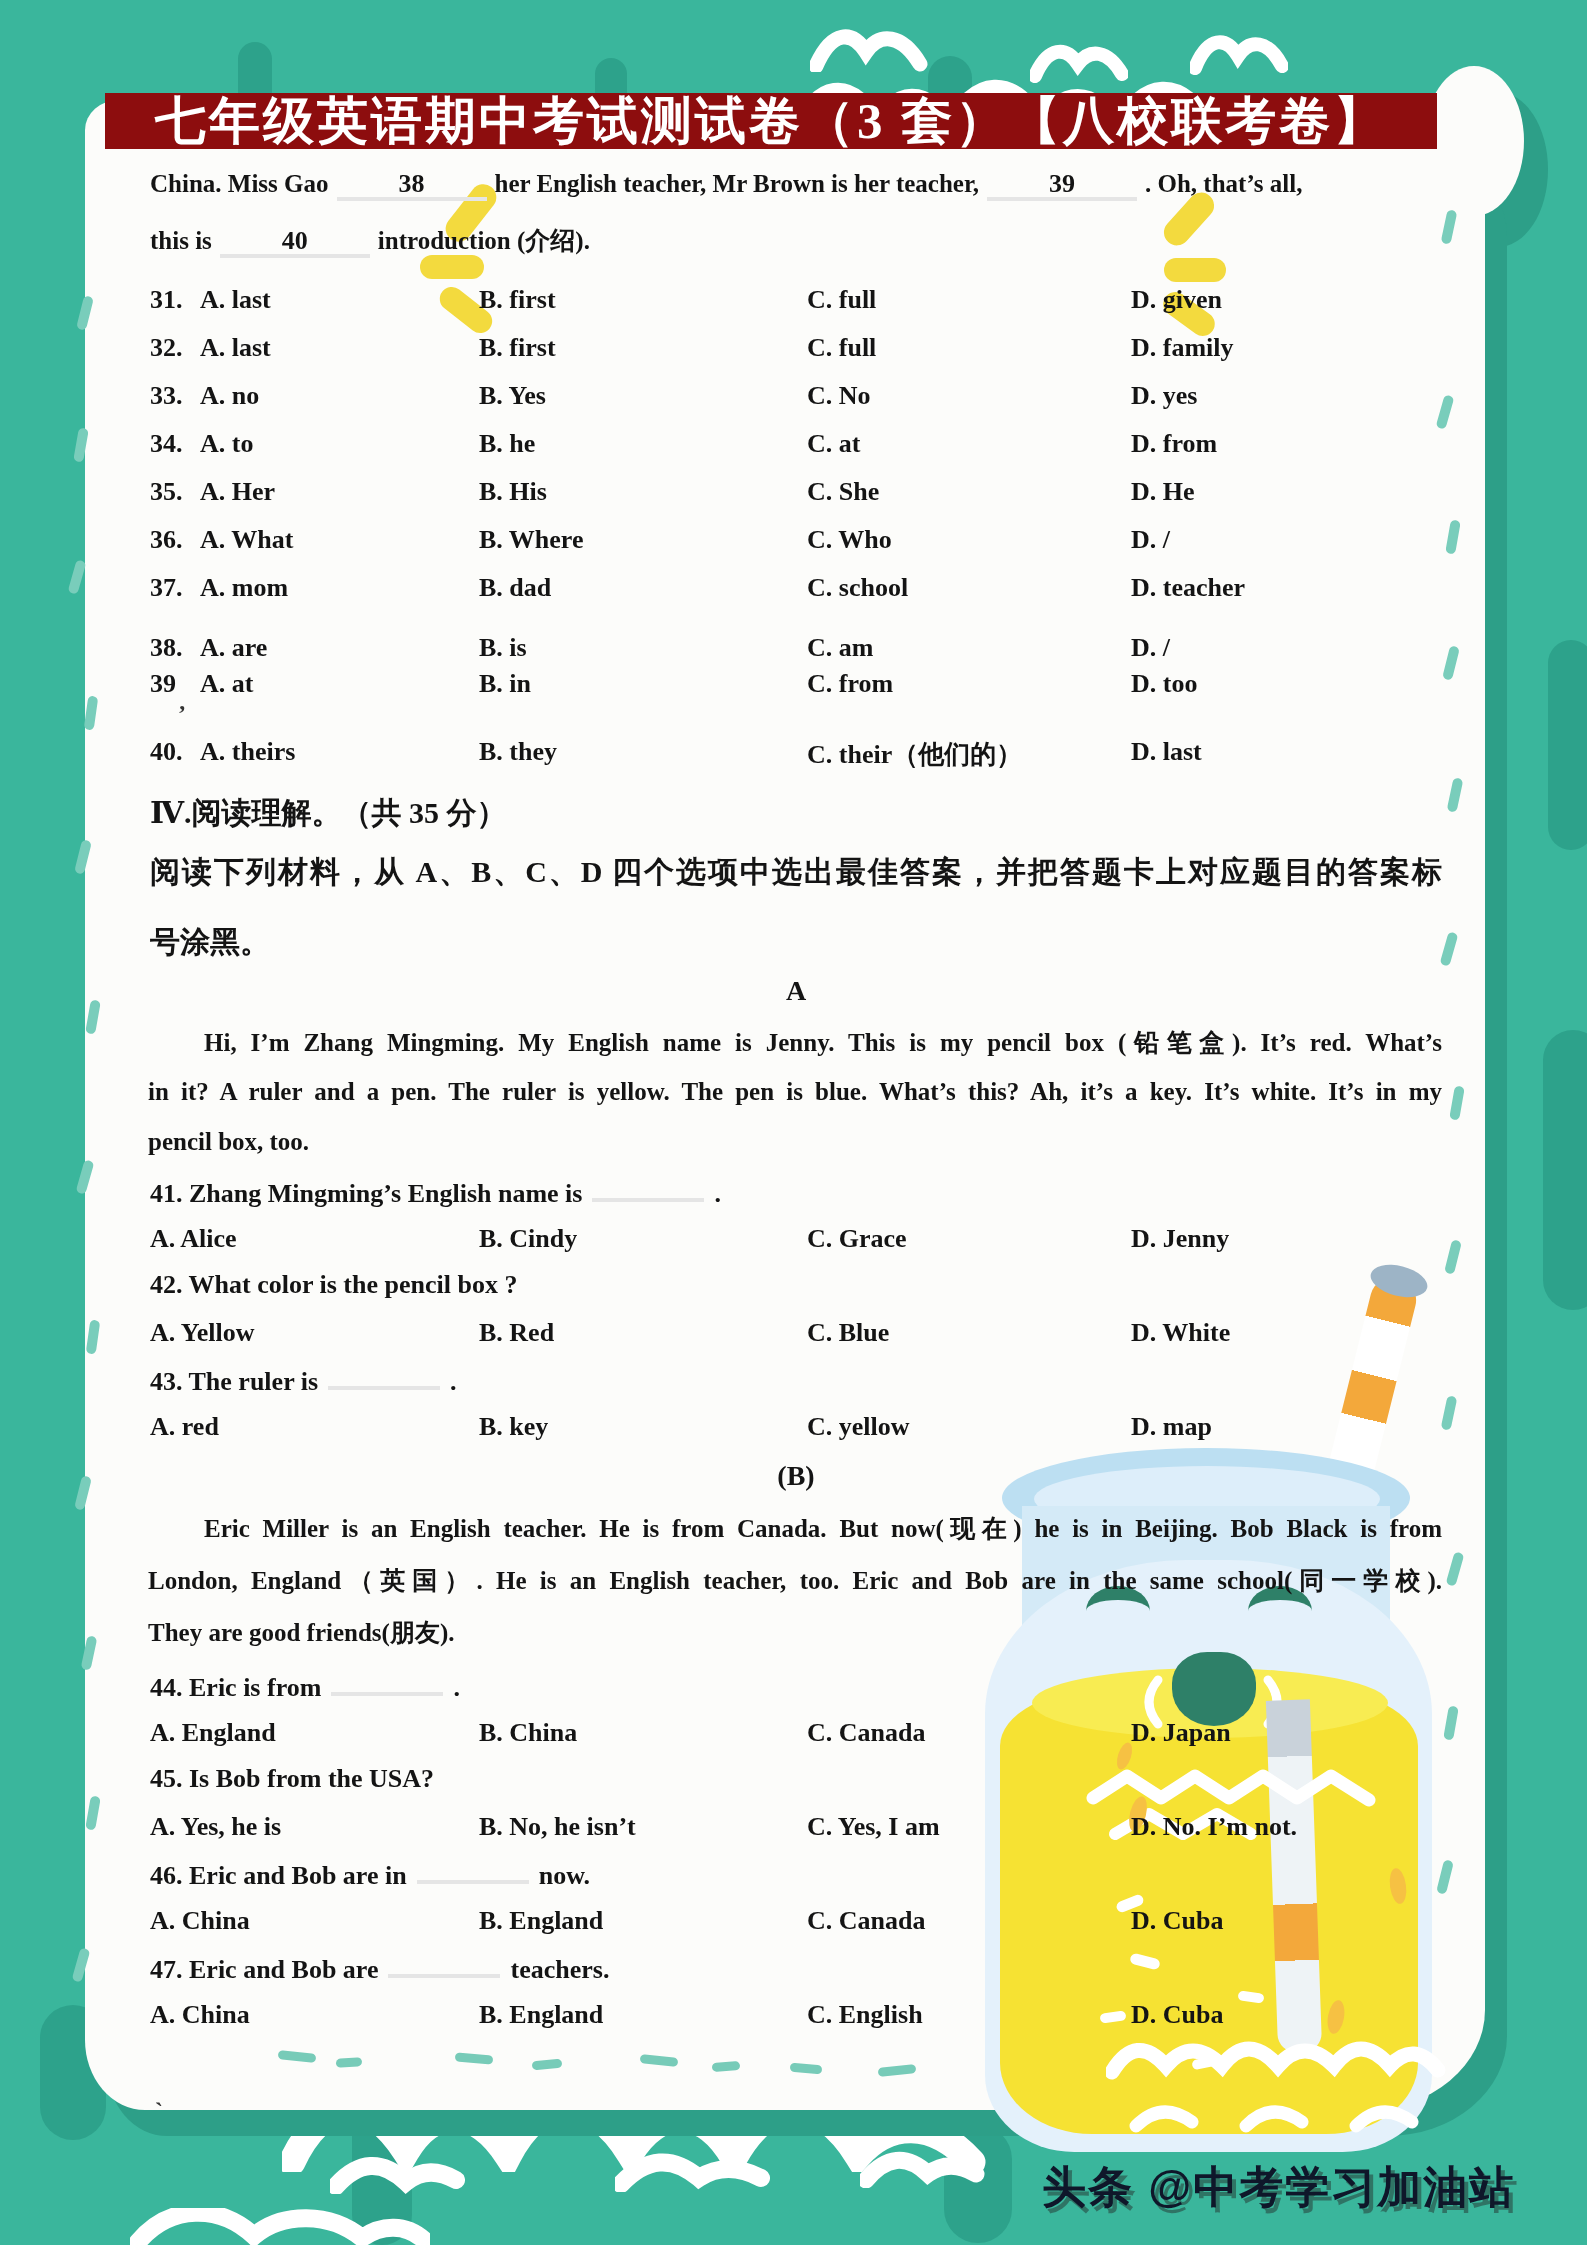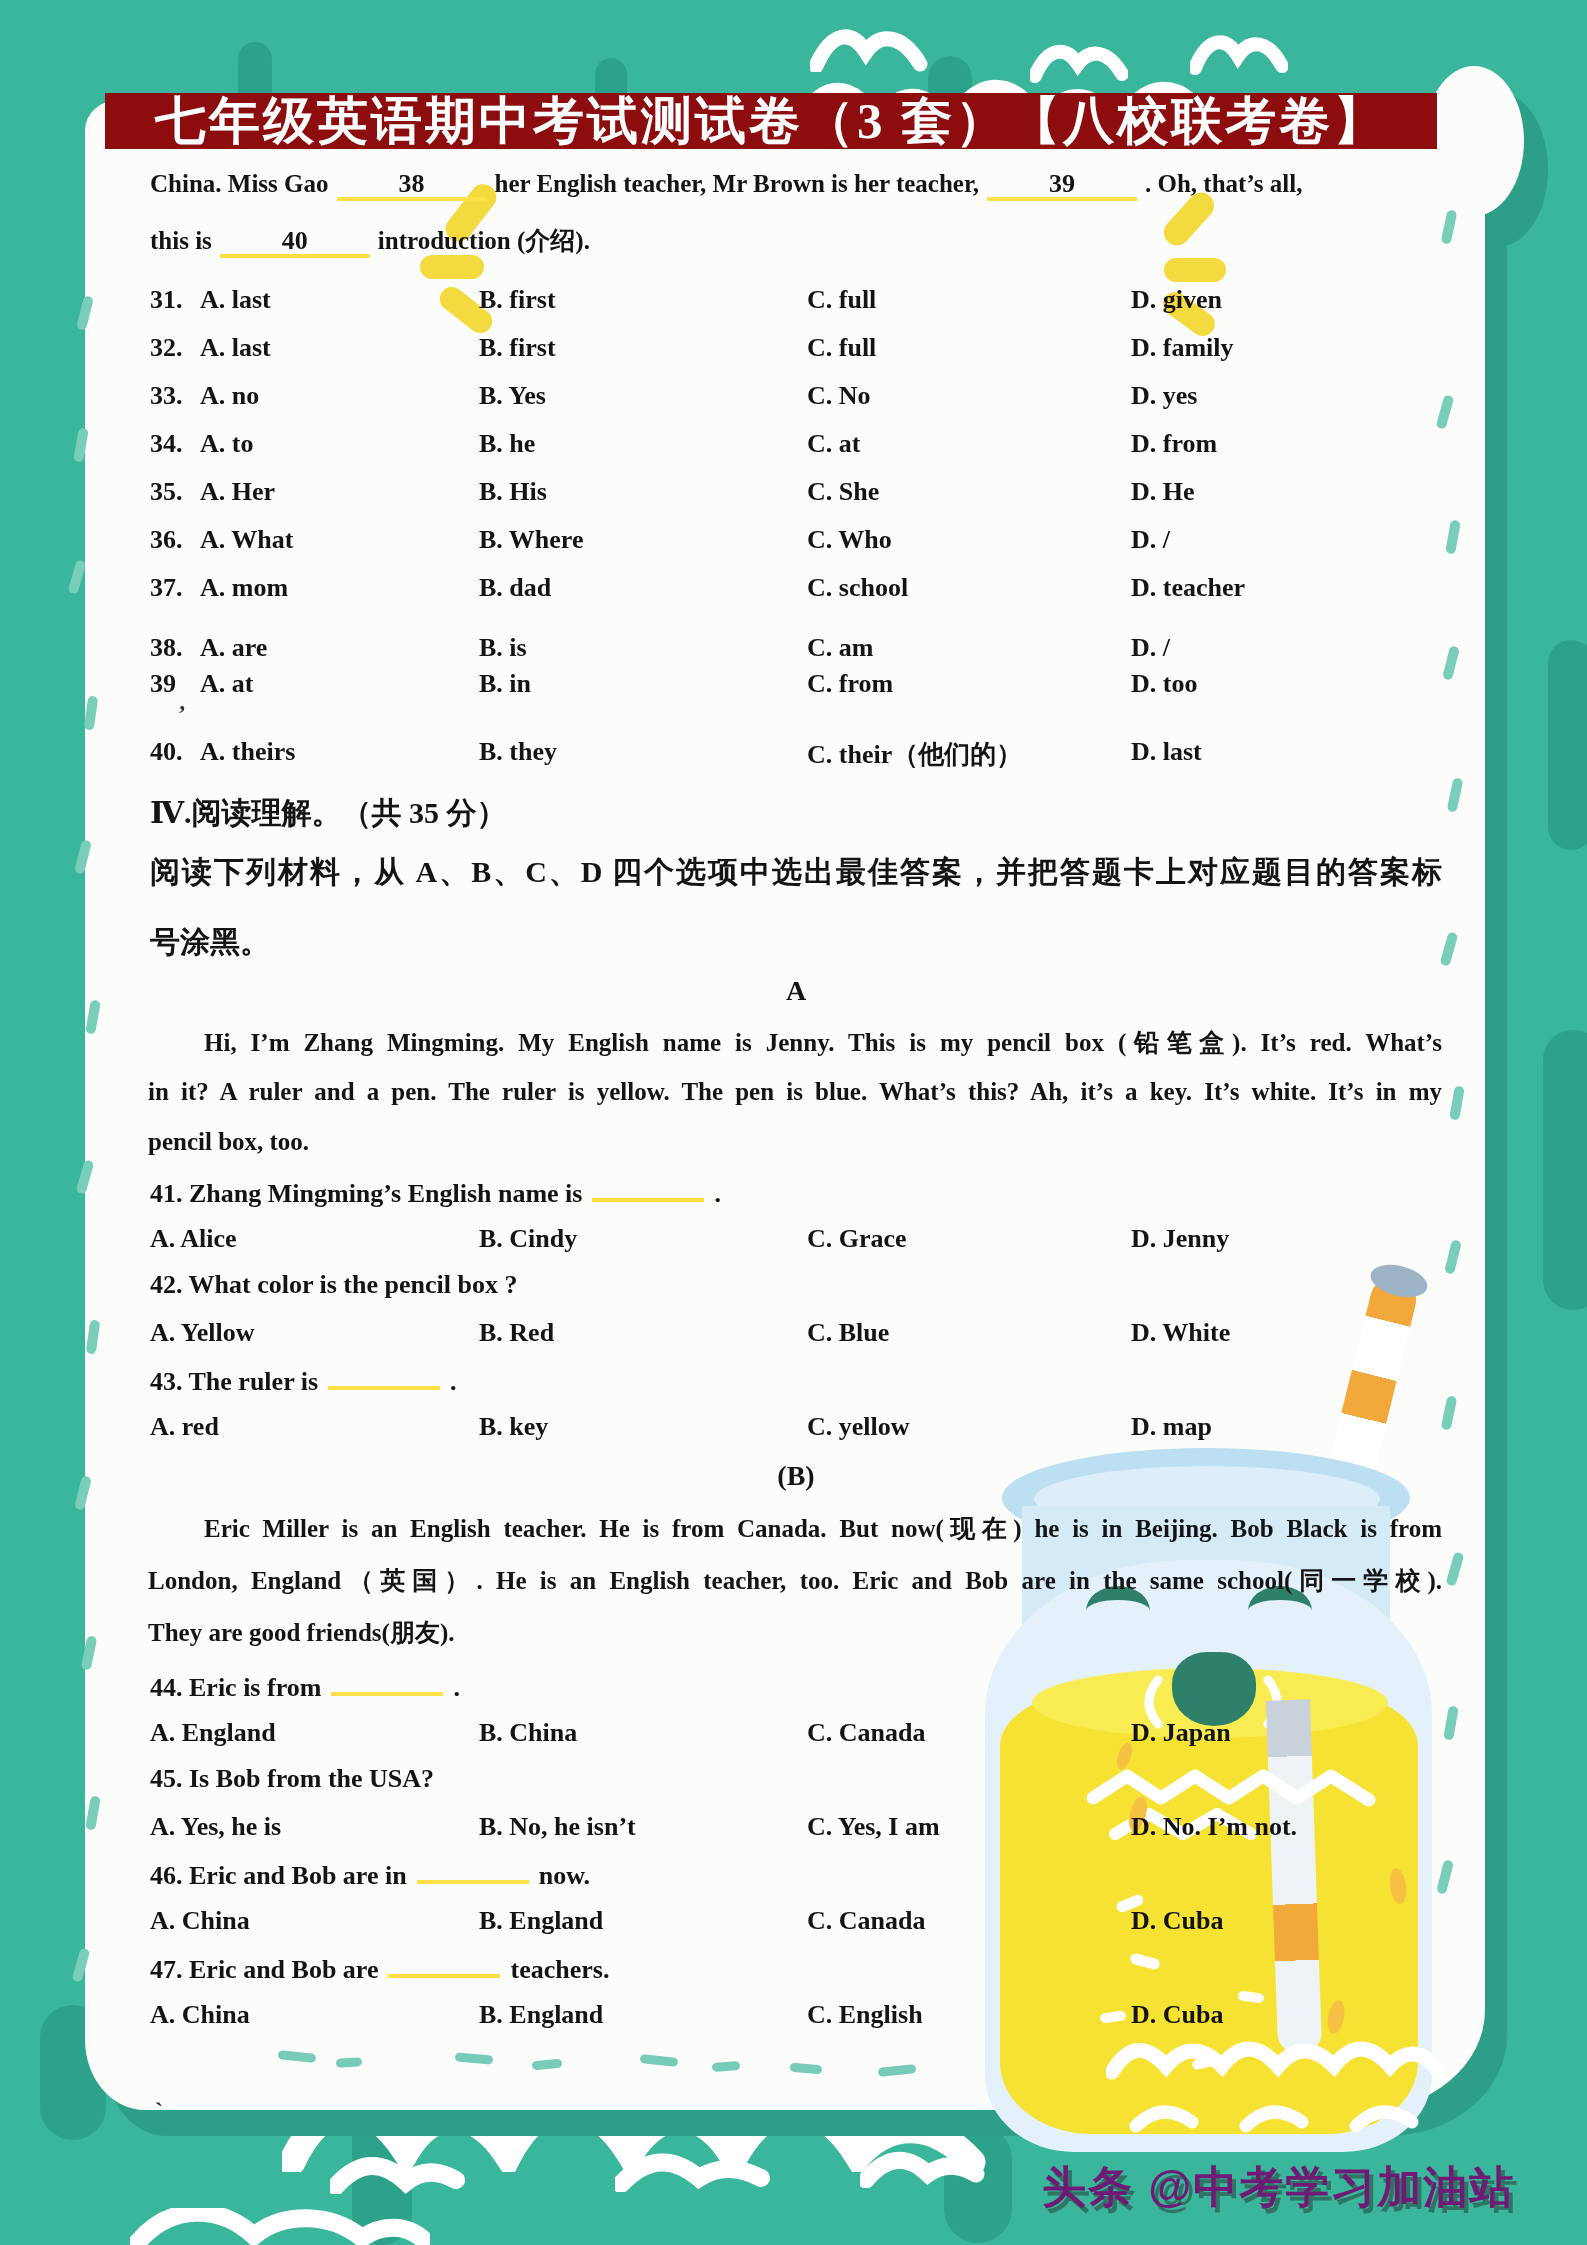--- a/index.html
+++ b/index.html
@@ -26,21 +26,21 @@
   .t{position:absolute;white-space:nowrap;}
   .jline{text-align:justify;text-align-last:justify;}
   .pline{position:absolute;left:148px;width:1294px;white-space:nowrap;font-size:25px;}
   .indent{text-indent:56px;}
   .zh{font-size:30px;}
   .center-label{position:absolute;left:150px;width:1292px;text-align:center;white-space:nowrap;}
   .opt-row{position:absolute;left:150px;width:1300px;display:grid;
            grid-template-columns:329px 328px 324px 1fr;}
   .opt-row span{white-space:nowrap;}
   .qnum{display:inline-block;min-width:50px;}
-  .blank{display:inline-block;border-bottom:4px solid #fde047;text-align:center;line-height:1.05;}
+  .blank{display:inline-block;border-bottom:4px solid #e5e5e5;text-align:center;line-height:1.05;}
   .cloze-blank{min-width:150px;margin:0 8px;font-size:26px;}
   .stem-blank{min-width:112px;margin:0 10px;height:22px;vertical-align:baseline;}
   .cloze-line{left:150px;width:1292px;font-size:25px;}
   .stray{position:absolute;font-size:24px;color:#333;}
   
   .tick{position:absolute;width:10px;height:34px;border-radius:6px;background:#79cdbb;z-index:2;}
   .dash{position:absolute;width:38px;height:9px;border-radius:5px;background:#77cbb8;z-index:2;}
   
   .spark{position:absolute;background:#f3da3e;border-radius:14px;z-index:2;}
   
@@ -60,21 +60,21 @@
          background:repeating-linear-gradient(to bottom,#f3a83b 0 44px,#ffffff 44px 100px);
          transform:rotate(14deg);}
   .straw-cap{position:absolute;left:1370px;top:1266px;width:58px;height:30px;background:#9db4c6;
          border-radius:50%;transform:rotate(14deg);}
   .straw-lower{position:absolute;left:1272px;top:1700px;width:44px;height:352px;border-radius:0 0 18px 18px;
          background:linear-gradient(to bottom,#c9d2da 0 16%,#eef3f6 16% 58%,#f3a83b 58% 74%,#eef3f6 74% 100%);
          transform:rotate(-2deg);}
   .grain{position:absolute;background:#ffffff;border-radius:8px;}
   .odot{position:absolute;background:#f6c143;border-radius:50%;}
   
-  .watermark{position:absolute;left:1042px;top:2158px;z-index:6;color:#701a75;font-weight:bold;
+  .watermark{position:absolute;left:1042px;top:2158px;z-index:6;color:#0f172a;font-weight:bold;
          font-size:44px;letter-spacing:2px;white-space:nowrap;
          font-family:"Liberation Sans","DejaVu Sans",sans-serif;
          text-shadow:4px 5px 0 rgba(35,35,35,0.45);}
 </style>
 </head>
 <body>
 
 <div class="page">
 
   <div class="blob" style="left:238px;top:42px;width:34px;height:72px;"></div>

